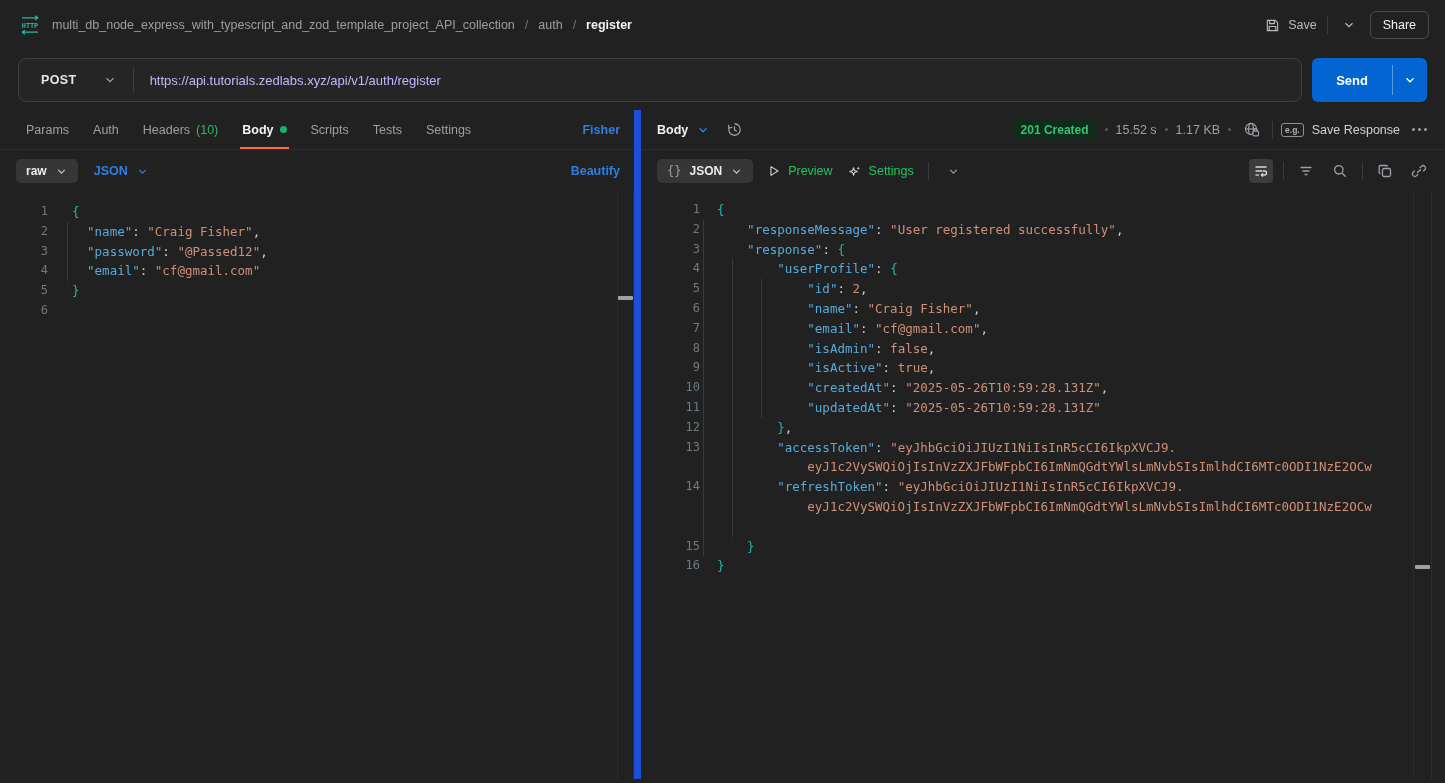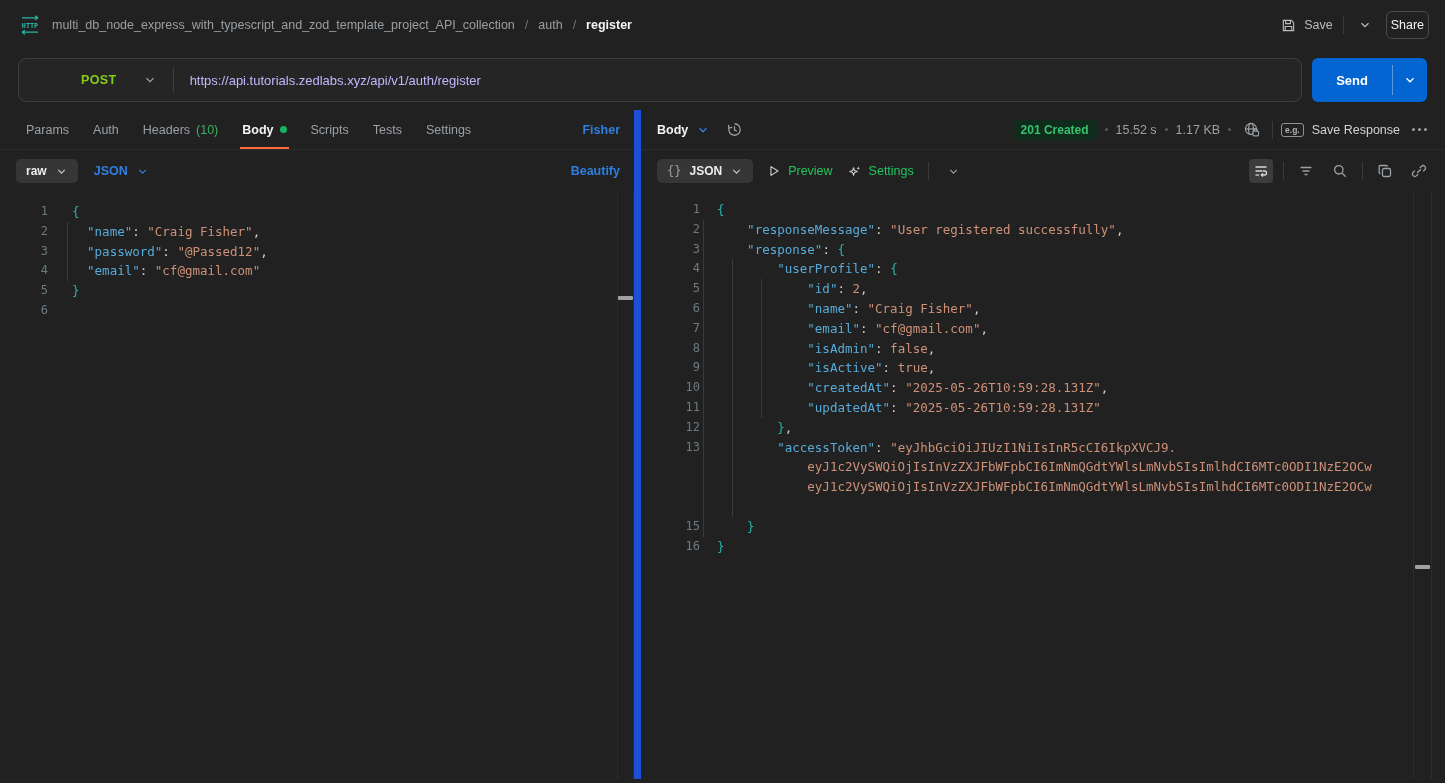--- a/index.html
+++ b/index.html
@@ -9,27 +9,27 @@
 
   
   .topbar { height:50px; display:flex; align-items:center; justify-content:space-between; padding:0 16px 0 18px; }
   .breadcrumb { display:flex; align-items:center; gap:10px; font-size:12.5px; color:#9a9fa3; }
   .crumb { color:#9a9fa3; cursor:pointer; }
   .crumb-sep { color:#6f7478; }
   .crumb-active { color:#f3f4f5; font-weight:700; }
   .topbar-actions { display:flex; align-items:center; gap:10px; }
   .save-group { display:flex; align-items:center; gap:8px; color:#b9bcbf; font-size:12.5px; cursor:pointer; }
   .vdiv { width:1px; height:18px; background:#3a3a3a; }
-  .share-btn { border:1px solid #4a4a4a; border-radius:6px; padding:6px 4px; font-size:12.5px; color:#f0f1f2; background:transparent; cursor:pointer; }
+  .share-btn { border:1px solid #4a4a4a; border-radius:6px; padding:6px 12px; font-size:12.5px; color:#f0f1f2; background:transparent; cursor:pointer; }
 
   
   .url-row { height:60px; display:flex; align-items:center; padding:0 18px; gap:10px; }
   .url-box { flex:1; height:44px; display:flex; align-items:center; background:#252525; border:1px solid #3d3d3d; border-radius:8px; overflow:hidden; }
   .method { display:flex; align-items:center; gap:26px; padding:0 16px 0 22px; cursor:pointer; }
-  .method-label { color:#84cc16; font-weight:700; font-size:12.5px; letter-spacing:.4px;margin-left:40px; }
+  .method-label { color:#e5e5e5; font-weight:700; font-size:12.5px; letter-spacing:.4px; }
   .url-div { width:1px; align-self:stretch; margin:8px 0; background:#3d3d3d; }
   .url-text { padding:0 16px; font-size:13px; color:#c4b5fd; white-space:nowrap; }
   .send-btn { display:flex; align-items:stretch; height:44px; border-radius:6px; overflow:hidden; background:#0265d2; cursor:pointer; }
   .send-main { display:flex; align-items:center; padding:0 24px; color:#fff; font-size:13px; font-weight:700; }
   .send-sep { width:1px; background:rgba(255,255,255,.35); margin:7px 0; }
   .send-caret { display:flex; align-items:center; padding:0 10px; }
 
   
   .workspace { flex:1; display:flex; min-height:0; }
   .pane { position:relative; display:flex; flex-direction:column; min-height:0; }
@@ -336,20 +336,21 @@
           <div class="code-line"><span class="indent-guide" style="left: 62px;"></span><span class="indent-guide" style="left: 91px;"></span><span class="indent-guide" style="left: 120px;"></span><span class="gutter">5</span><span class="code-text"><span class="tok-p">            </span><span class="tok-k">"id"</span><span class="tok-p">: </span><span class="tok-n">2</span><span class="tok-p">,</span></span></div>
           <div class="code-line"><span class="indent-guide" style="left: 62px;"></span><span class="indent-guide" style="left: 91px;"></span><span class="indent-guide" style="left: 120px;"></span><span class="gutter">6</span><span class="code-text"><span class="tok-p">            </span><span class="tok-k">"name"</span><span class="tok-p">: </span><span class="tok-s">"Craig Fisher"</span><span class="tok-p">,</span></span></div>
           <div class="code-line"><span class="indent-guide" style="left: 62px;"></span><span class="indent-guide" style="left: 91px;"></span><span class="indent-guide" style="left: 120px;"></span><span class="gutter">7</span><span class="code-text"><span class="tok-p">            </span><span class="tok-k">"email"</span><span class="tok-p">: </span><span class="tok-s">"cf@gmail.com"</span><span class="tok-p">,</span></span></div>
           <div class="code-line"><span class="indent-guide" style="left: 62px;"></span><span class="indent-guide" style="left: 91px;"></span><span class="indent-guide" style="left: 120px;"></span><span class="gutter">8</span><span class="code-text"><span class="tok-p">            </span><span class="tok-k">"isAdmin"</span><span class="tok-p">: </span><span class="tok-b">false</span><span class="tok-p">,</span></span></div>
           <div class="code-line"><span class="indent-guide" style="left: 62px;"></span><span class="indent-guide" style="left: 91px;"></span><span class="indent-guide" style="left: 120px;"></span><span class="gutter">9</span><span class="code-text"><span class="tok-p">            </span><span class="tok-k">"isActive"</span><span class="tok-p">: </span><span class="tok-b">true</span><span class="tok-p">,</span></span></div>
           <div class="code-line"><span class="indent-guide" style="left: 62px;"></span><span class="indent-guide" style="left: 91px;"></span><span class="indent-guide" style="left: 120px;"></span><span class="gutter">10</span><span class="code-text"><span class="tok-p">            </span><span class="tok-k">"createdAt"</span><span class="tok-p">: </span><span class="tok-s">"2025-05-26T10:59:28.131Z"</span><span class="tok-p">,</span></span></div>
           <div class="code-line"><span class="indent-guide" style="left: 62px;"></span><span class="indent-guide" style="left: 91px;"></span><span class="indent-guide" style="left: 120px;"></span><span class="gutter">11</span><span class="code-text"><span class="tok-p">            </span><span class="tok-k">"updatedAt"</span><span class="tok-p">: </span><span class="tok-s">"2025-05-26T10:59:28.131Z"</span></span></div>
           <div class="code-line"><span class="indent-guide" style="left: 62px;"></span><span class="indent-guide" style="left: 91px;"></span><span class="gutter">12</span><span class="code-text"><span class="tok-p">        </span><span class="tok-br">}</span><span class="tok-p">,</span></span></div>
           <div class="code-line"><span class="indent-guide" style="left: 62px;"></span><span class="indent-guide" style="left: 91px;"></span><span class="gutter">13</span><span class="code-text"><span class="tok-p">        </span><span class="tok-k">"accessToken"</span><span class="tok-p">: </span><span class="tok-s">"eyJhbGciOiJIUzI1NiIsInR5cCI6IkpXVCJ9.</span></span></div>
           <div class="code-line"><span class="indent-guide" style="left: 62px;"></span><span class="indent-guide" style="left: 91px;"></span><span class="gutter"></span><span class="code-text"><span class="tok-p">            </span><span class="tok-s">eyJ1c2VySWQiOjIsInVzZXJFbWFpbCI6ImNmQGdtYWlsLmNvbSIsImlhdCI6MTc0ODI1NzE2OCw</span></span></div>
+          <div class="code-line"><span class="indent-guide" style="left: 62px;"></span><span class="indent-guide" style="left: 91px;"></span><span class="gutter">14</span><span class="code-text"><span class="tok-p">        </span><span class="tok-k">"refreshToken"</span><span class="tok-p">: </span><span class="tok-s">"eyJhbGciOiJIUzI1NiIsInR5cCI6IkpXVCJ9.</span></span></div>
           <div class="code-line"><span class="indent-guide" style="left: 62px;"></span><span class="indent-guide" style="left: 91px;"></span><span class="gutter"></span><span class="code-text"><span class="tok-p">            </span><span class="tok-s">eyJ1c2VySWQiOjIsInVzZXJFbWFpbCI6ImNmQGdtYWlsLmNvbSIsImlhdCI6MTc0ODI1NzE2OCw</span></span></div>
           <div class="code-line"><span class="indent-guide" style="left: 62px;"></span><span class="indent-guide" style="left: 91px;"></span><span class="gutter"></span></div>
           <div class="code-line"><span class="indent-guide" style="left: 62px;"></span><span class="gutter">15</span><span class="code-text"><span class="tok-p">    </span><span class="tok-br">}</span></span></div>
           <div class="code-line"><span class="gutter">16</span><span class="code-text"><span class="tok-br">}</span></span></div>
         </div>
 
       <div class="track-line" style="left:772px;"></div>
       <div class="track-line" style="left:790px;"></div>
       <div class="scroll-dash" style="left:774px; top:455px; width:15px;"></div>
     </div>

